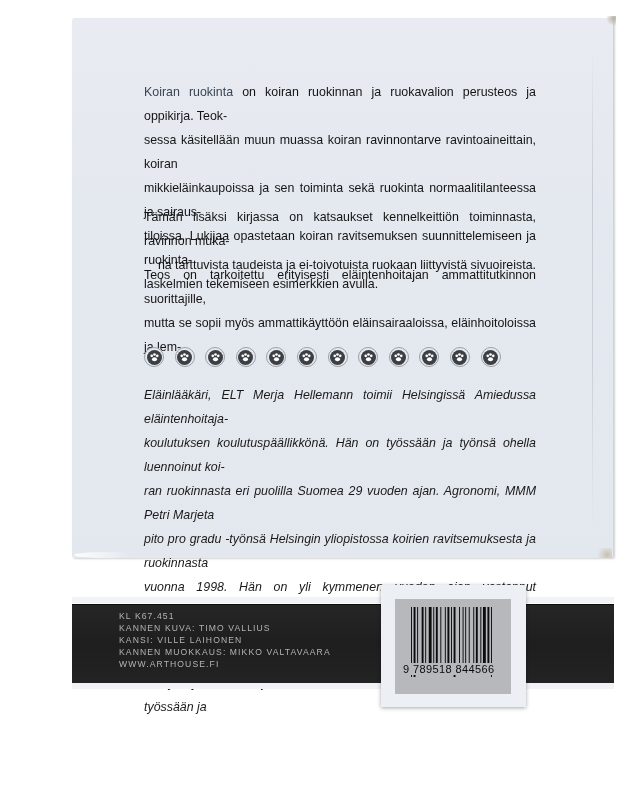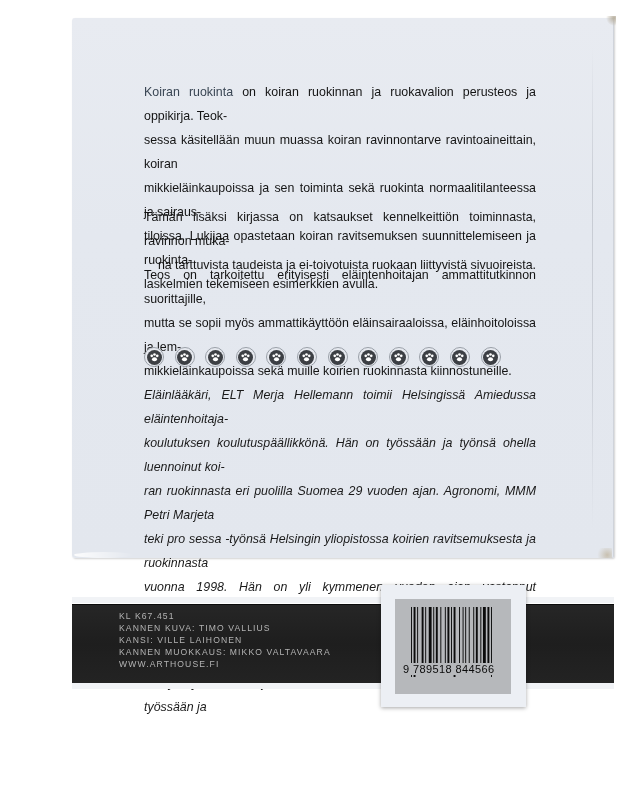--- a/index.html
+++ b/index.html
@@ -155,21 +155,20 @@
   </div>
 
   <div class="text-block p2">
     <div>Tämän lisäksi kirjassa on katsaukset kennelkeittiön toiminnasta, ravinnon muka-</div>
     <div style="text-align:right">na tarttuvista taudeista ja ei-toivotuista ruokaan liittyvistä sivuoireista.</div>
   </div>
 
   <div class="text-block p3">
     <div>Teos on tarkoitettu erityisesti eläintenhoitajan ammattitutkinnon suorittajille,</div>
     <div>mutta se sopii myös ammattikäyttöön eläinsairaaloissa, eläinhoitoloissa ja lem-</div>
-    <div style="text-align:left">mikkieläinkaupoissa sekä muille koirien ruokinnasta kiinnostuneille.</div>
   </div>
 
   <div class="paw-row" id="paw-row">
       <div class="paw">
         <div class="paw-inner">
           <svg width="11" height="11" viewBox="0 0 20 20">
             <circle cx="5" cy="7" r="2.4" fill="#fff"></circle>
             <circle cx="10" cy="4.6" r="2.4" fill="#fff"></circle>
             <circle cx="15" cy="7" r="2.4" fill="#fff"></circle>
             <ellipse cx="10" cy="13.2" rx="4.6" ry="3.8" fill="#fff"></ellipse>
@@ -285,21 +284,21 @@
             <ellipse cx="10" cy="13.2" rx="4.6" ry="3.8" fill="#fff"></ellipse>
           </svg>
         </div>
       </div>
     </div>
 
   <div class="text-block p-bio">
     <div>Eläinlääkäri, ELT Merja Hellemann toimii Helsingissä Amiedussa eläintenhoitaja-</div>
     <div>koulutuksen koulutuspäällikkönä. Hän on työssään ja työnsä ohella luennoinut koi-</div>
     <div>ran ruokinnasta eri puolilla Suomea 29 vuoden ajan. Agronomi, MMM Petri Marjeta</div>
-    <div>teki pro sessa -työnsä Helsingin yliopistossa koirien ravitsemuksesta ja ruokinnasta</div>
+    <div>pito pro gradu -työnsä Helsingin yliopistossa koirien ravitsemuksesta ja ruokinnasta</div>
     <div>vuonna 1998. Hän on yli kymmenen vuoden ajan vastannut Ammattiopisto Lappian</div>
     <div>eläinhoitolan pito -koulutusten järjestämisestä Tervolassa ja perustanut oppilaitok-</div>
     <div>sen yhteyteen koira- ja kissahoitolan, Hurttahotellin. Myös hän luennoi työssään ja</div>
   </div>
 
   <div class="band-strip top"></div>
   <div class="band">
     <div class="credits">
       <div>KL K67.451</div>
       <div>KANNEN KUVA: TIMO VALLIUS</div>

